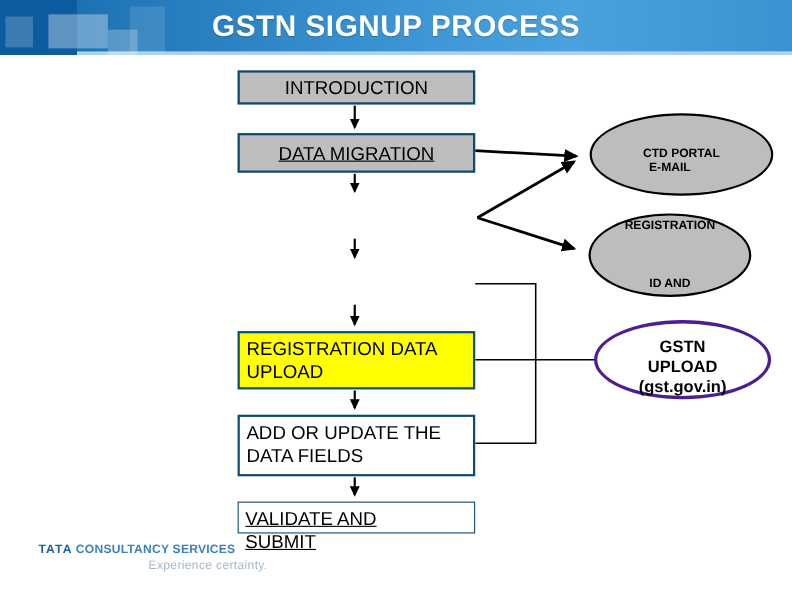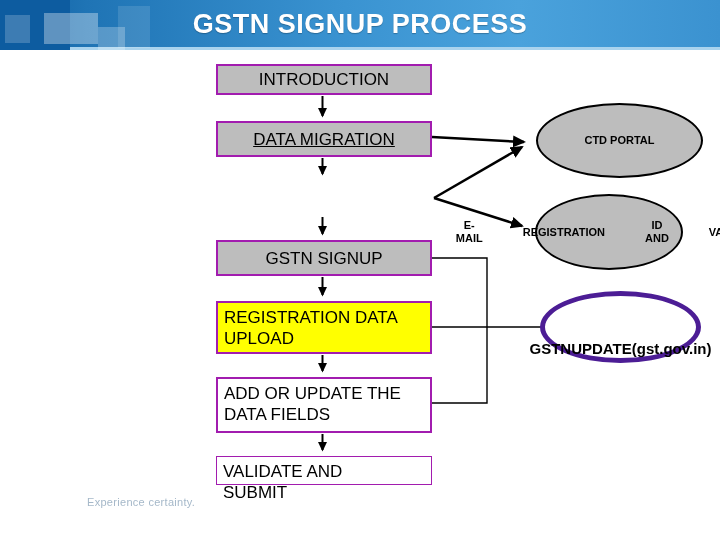--- a/index.html
+++ b/index.html
@@ -21,58 +21,58 @@
   }
   .logo-squares{position:absolute;left:0;top:0;width:150px;height:50px;}
   .sq{position:absolute;}
   .sq1{left:0;top:0;width:70px;height:50px;background:#0d5ca0;}
   .sq2{left:5px;top:15px;width:25px;height:28px;background:rgba(255,255,255,0.20);}
   .sq3{left:44px;top:13px;width:54px;height:31px;background:rgba(255,255,255,0.34);}
   .sq4{left:98px;top:27px;width:27px;height:23px;background:rgba(255,255,255,0.25);}
   .sq5{left:118px;top:6px;width:32px;height:42px;background:rgba(255,255,255,0.12);}
   
   .fbox{
-    position:absolute;left:216px;width:216px;border:2px solid #a21caf;
+    position:absolute;left:216px;width:216px;border:2px solid #0c4a6e;
     font-size:17px;color:#000;line-height:21px;
   }
   .fbox.center{display:flex;align-items:center;justify-content:center;text-align:center;}
   .fbox.left{padding:4px 0 0 6px;text-align:left;}
   .gray{background:#bdbdbd;}
   .yellow{background:#ffff00;}
   .white{background:#ffffff;}
   .box-introduction{top:64px;height:31px;}
   .box-data-migration{top:121px;height:36px;text-decoration:underline;}
   .box-gstn-credentials{top:180px;height:36px;}
   .box-gstn-signup{top:240px;height:36px;}
   .box-registration{top:301px;height:53px;}
   .box-add-update{top:377px;height:56px;}
   .box-validate{top:456px;height:29px;border-width:1px;overflow:visible;}
   .wrap-200{display:inline-block;width:200px;}
   .wrap-190{display:inline-block;width:190px;}
-  .wrap-140{display:inline-block;width:140px;}
+  .wrap-140{display:inline-block;width:140px;text-decoration:underline;}
   
   .enode{
-    position:absolute;border-radius:50%;display:flex;flex-direction:row;
+    position:absolute;border-radius:50%;display:flex;flex-direction:column;
     align-items:center;justify-content:center;text-align:center;color:#000;
   }
   .ellipse-ctd{left:536px;top:103px;width:167px;height:75px;background:#bdbdbd;border:2px solid #000;}
   .ellipse-email{left:535px;top:194px;width:148px;height:76px;background:#bdbdbd;border:2px solid #000;gap:40px;}
-  .ellipse-gstn{left:540px;top:291px;width:161px;height:72px;background:#ffffff;border:5px solid #4c1d95;padding-top:14px;align-items:flex-end;}
+  .ellipse-gstn{left:540px;top:291px;width:161px;height:72px;background:#ffffff;border:3px solid #4c1d95;padding-top:14px;}
   .enode .small-bold{font-size:11px;font-weight:bold;line-height:13px;}
   .ctd-domain{font-size:16px;font-weight:bold;line-height:18px;}
   .ctd-domain .paren{font-size:11px;}
   .gstn-line{font-size:15px;font-weight:bold;line-height:18px;}
   
   .connector-layer{position:absolute;left:0;top:0;width:720px;height:540px;pointer-events:none;}
   
   .footer-logo{position:absolute;left:35px;top:494px;width:210px;}
   .brand-line{font-size:11px;white-space:nowrap;}
   .brand-primary{font-weight:bold;color:#1d5fa7;letter-spacing:1px;}
   .brand-secondary{font-weight:bold;color:#3c80bd;letter-spacing:0.2px;}
-  .tagline{margin-top:2px;margin-left:52px;font-size:11px;color:#a5b8c9;letter-spacing:0.3px;}
+  .tagline{margin-top:2px;margin-left:100px;font-size:11px;color:#a5b8c9;letter-spacing:0.3px;}
 </style>
 </head>
 <body>
 
 <div class="slide">
 
   <div class="header">
     <div class="logo-squares">
       <div class="sq sq1"></div>
       <div class="sq sq2"></div>
@@ -107,23 +107,20 @@
     <path d="M432,258 L487,258 L487,403 L432,403" fill="none" stroke="#000" stroke-width="1.4"></path>
     <path d="M432,327 L541,327" fill="none" stroke="#000" stroke-width="1.4"></path>
   </svg>
 
   <div class="fbox gray center box-introduction">
     <span>INTRODUCTION</span>
   </div>
   <div class="fbox gray center box-data-migration">
     <span>DATA MIGRATION</span>
   </div>
-  <div class="fbox gray center box-gstn-signup">
-    <span>GSTN SIGNUP</span>
-  </div>
   <div class="fbox white left box-add-update">
     <span class="wrap-190">ADD OR UPDATE THE DATA FIELDS</span>
   </div>
   <div class="fbox yellow left box-registration">
     <span class="wrap-200">REGISTRATION DATA UPLOAD</span>
   </div>
   <div class="fbox white left box-validate">
     <span class="wrap-140">VALIDATE AND SUBMIT</span>
   </div>
 
@@ -133,21 +130,25 @@
 
   <div class="enode ellipse-email">
     <div class="small-bold">E-MAIL</div>
     <div class="small-bold">REGISTRATION</div>
     <div class="small-bold">ID AND</div>
     <div class="small-bold">VALIDATE</div>
   </div>
 
   <div class="enode ellipse-gstn">
     <div class="gstn-line">GSTN</div>
-    <div class="gstn-line">UPDATE</div>
+    <div class="gstn-line">UPLOAD</div>
     <div class="gstn-line">(gst.gov.in)</div>
   </div>
 
   <div class="footer-logo">
+    <div class="brand-line">
+      <span class="brand-primary">TATA</span>
+      <span class="brand-secondary">CONSULTANCY SERVICES</span>
+    </div>
     <div class="tagline">Experience certainty.</div>
   </div>
 
 </div>
 
 </body></html>

